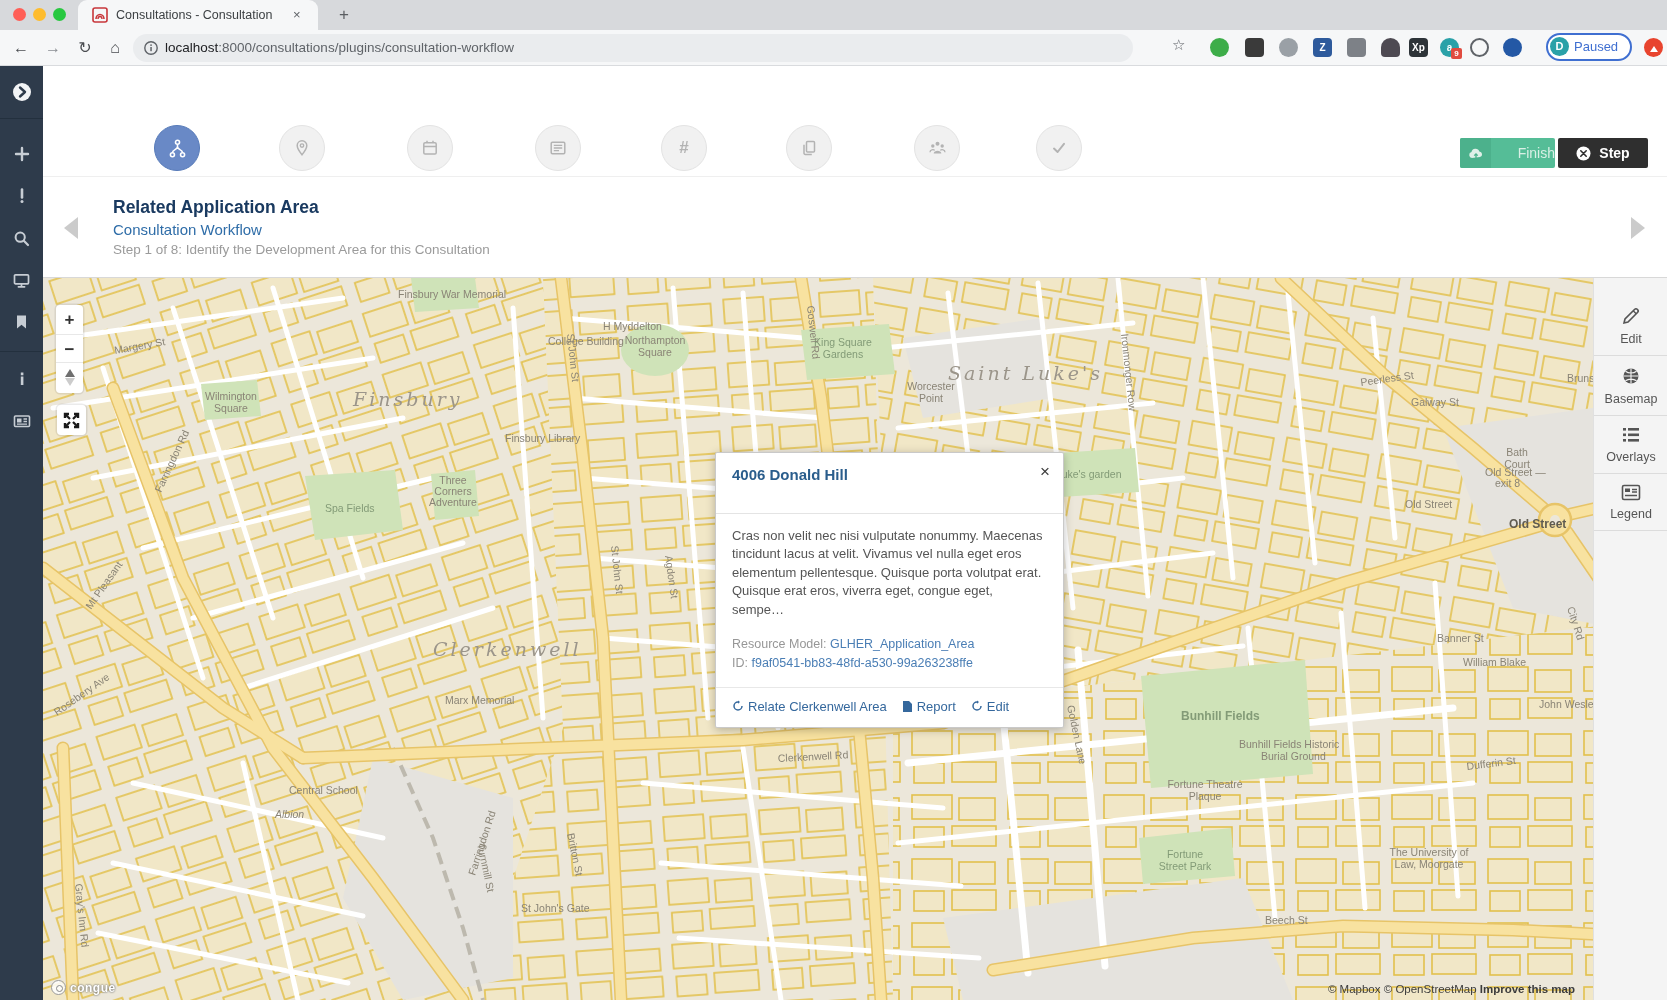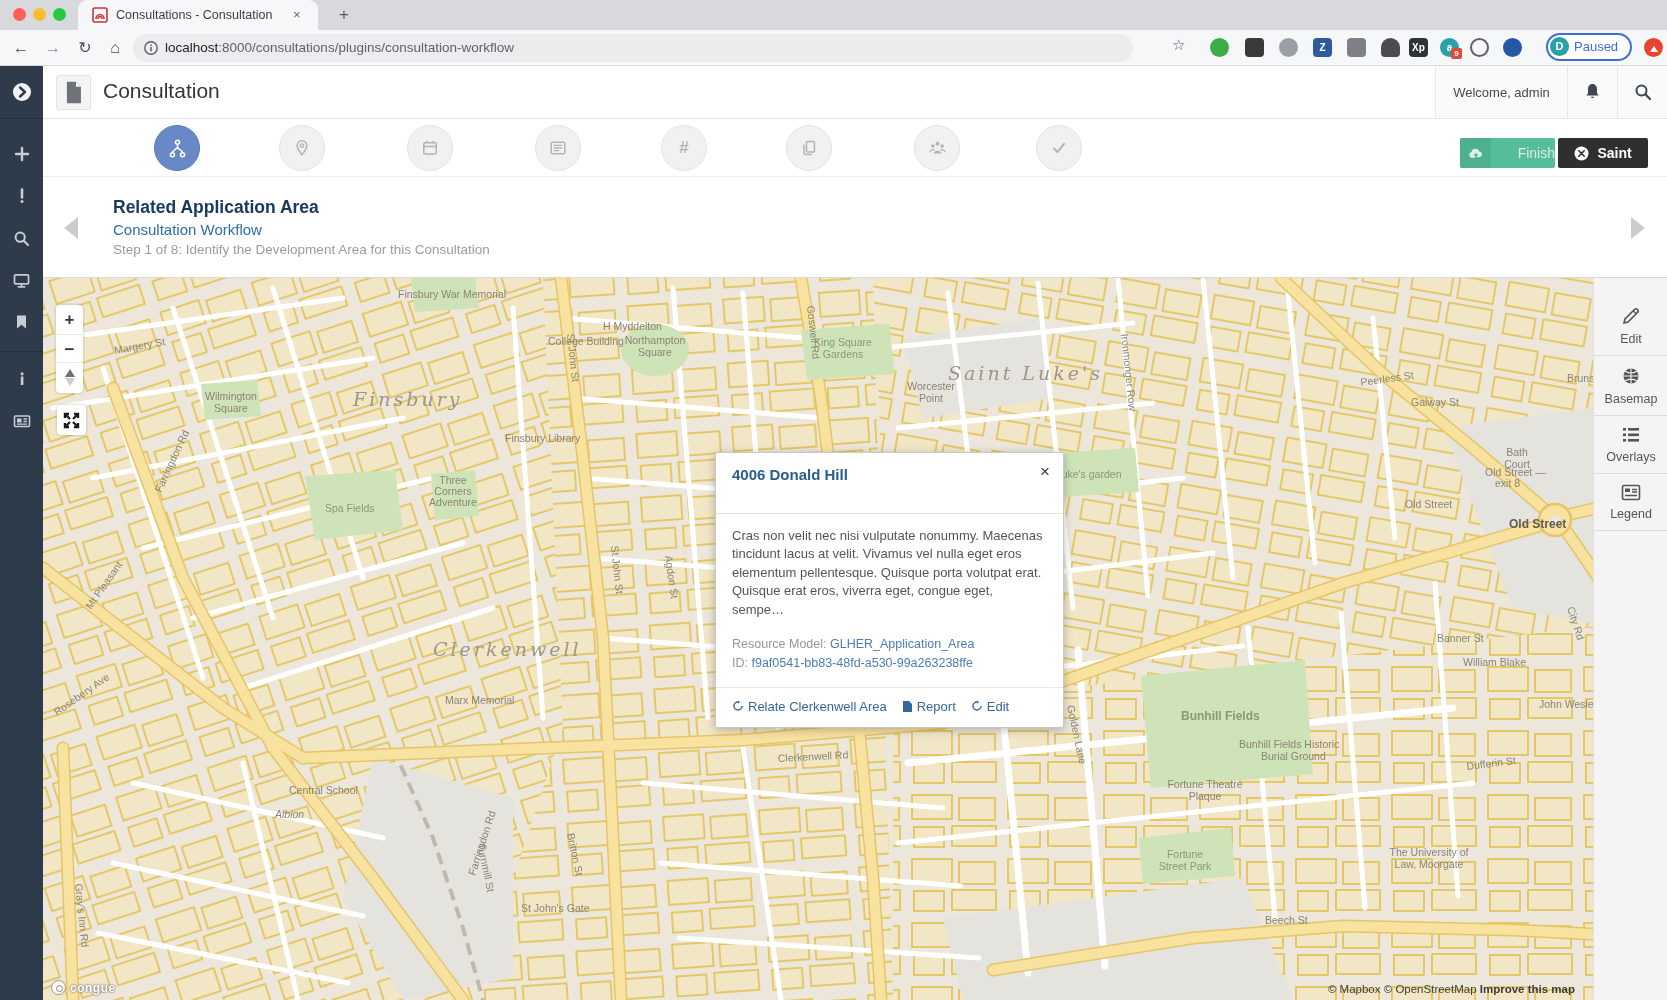--- a/index.html
+++ b/index.html
@@ -224,44 +224,20 @@
     </div>
     <div class="sb-item">
       <svg width="18" height="16" viewBox="0 0 18 16">
           <rect x="1.5" y="3" width="15" height="10.5" rx="1" fill="none" stroke="#c7cdd4" stroke-width="1.6"></rect>
           <rect x="4" y="5.5" width="4.5" height="4" fill="#c7cdd4"></rect>
           <path d="M10.5 6 H14 M10.5 8.5 H14 M4 11.2 H14" stroke="#c7cdd4" stroke-width="1.3"></path>
         </svg>
     </div>
   </div>
 
-  <div id="appheader" class="abs">
-    <div id="doc-icon-box" class="abs">
-      <svg width="33" height="33" viewBox="0 0 20 20">
-        <path d="M6 3.5 H11.5 L14.5 6.5 V16.5 H6 Z" fill="#6d7379"></path>
-        <path d="M11.5 3.5 V6.5 H14.5" fill="#f4f4f4"></path>
-      </svg>
-    </div>
-    <div id="page-title" class="abs">Consultation</div>
-    <div id="header-right" class="abs">
-      <div id="welcome" class="hr-cell" style="justify-content:center">Welcome, admin</div>
-      <div class="hr-cell hr-icon">
-        <svg width="19" height="20" viewBox="0 0 19 20">
-          <path d="M9.5 2 C6.6 2 5 4.3 5 7.4 V11.2 L3.4 13.6 H15.6 L14 11.2 V7.4 C14 4.3 12.4 2 9.5 2 Z" fill="#3f4650"></path>
-          <path d="M7.7 14.8 a1.9 1.9 0 0 0 3.6 0 Z" fill="#3f4650"></path>
-        </svg>
-      </div>
-      <div class="hr-cell hr-icon">
-        <svg width="18" height="18" viewBox="0 0 18 18">
-          <circle cx="7.5" cy="7.5" r="5" fill="none" stroke="#3f4650" stroke-width="2"></circle>
-          <path d="M11.4 11.4 L16 16" stroke="#3f4650" stroke-width="2.2" stroke-linecap="round"></path>
-        </svg>
-      </div>
-    </div>
-  </div>
 
   <div id="steps" class="abs">
     <div class="step-circle active abs" style="left:111px">
       <svg width="19" height="19" viewBox="0 0 18 18">
         <circle cx="9" cy="3.1" r="1.9" fill="none" stroke="#fff" stroke-width="1.5"></circle>
         <circle cx="4.2" cy="14.9" r="1.9" fill="none" stroke="#fff" stroke-width="1.5"></circle>
         <circle cx="13.8" cy="14.9" r="1.9" fill="none" stroke="#fff" stroke-width="1.5"></circle>
         <path d="M9 5 V7.4 M9 7.4 C9 10.4 4.2 9.8 4.2 13 M9 7.4 C9 10.4 13.8 9.8 13.8 13" fill="none" stroke="#fff" stroke-width="1.5"></path>
       </svg>
     </div>
@@ -313,21 +289,21 @@
             <path d="M8 11.5 V7 M6.2 8.6 L8 6.8 L9.8 8.6" stroke="#4cb18c" stroke-width="1.3" fill="none"></path>
           </svg>
       </span>
       <span id="finish-label">Finish</span>
     </button>
     <button id="quit-btn" class="abs">
       <svg width="15" height="15" viewBox="0 0 15 15">
         <circle cx="7.5" cy="7.5" r="7" fill="#fff"></circle>
         <path d="M4.8 4.8 L10.2 10.2 M10.2 4.8 L4.8 10.2" stroke="#2f2f2f" stroke-width="1.6" stroke-linecap="round"></path>
       </svg>
-      <span id="quit-label">Saint</span>
+      <span id="quit-label">Step</span>
     </button>
   </div>
 
   <div id="banner" class="abs">
     <div id="arrow-left" class="banner-arrow abs"></div>
     <div id="banner-text" class="abs">
       <div id="banner-title">Related Application Area</div>
       <div id="banner-sub">Consultation Workflow</div>
       <div id="banner-step">Step 1 of 8: Identify the Development Area for this Consultation</div>
     </div>

